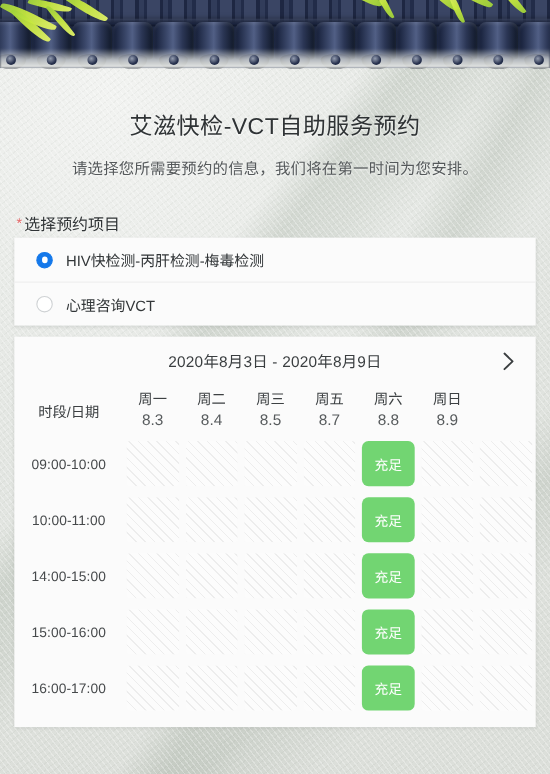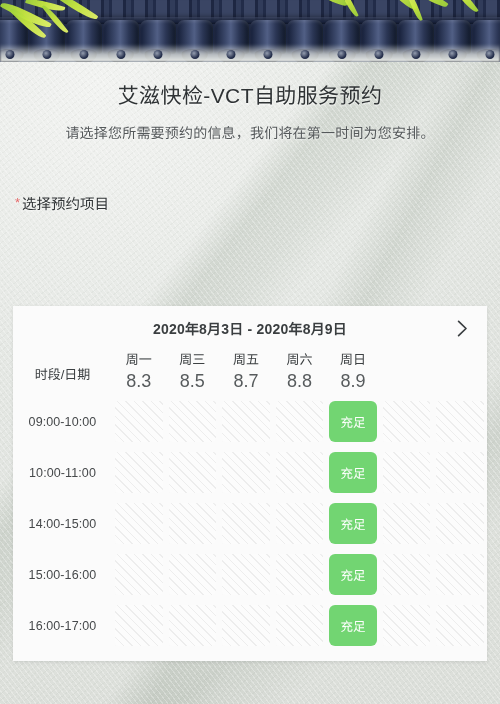--- a/index.html
+++ b/index.html
@@ -136,21 +136,21 @@
 
   
   .hero {
     position: absolute;
     top: 62px; left: 0;
     width: 500px;
     z-index: 3;
     text-align: center;
   }
   .hero-title {
-    margin-top: 20px;
+    margin-top: 40px;
     font-size: 21px;
     line-height: 1.3;
     color: #2f3335;
     letter-spacing: .4px;
     text-shadow: 0 1px 2px rgba(255,255,255,.85);
   }
   .hero-sub {
     margin-top: 13px;
     font-size: 14px;
     color: #55595b;
@@ -227,21 +227,20 @@
     top: 306px;
     padding-bottom: 10px;
   }
 
   .week-bar {
     position: relative;
     height: 44px;
     display: flex;
     align-items: center;
     justify-content: center;
-    font-weight: bold;
   }
   .week-range {
     font-size: 14px;
     color: #3a3e40;
     letter-spacing: .2px;
   }
   .week-next {
     position: absolute;
     right: 14px;
     top: 50%;
@@ -272,21 +271,21 @@
     text-align: center;
     line-height: 1.42;
   }
   .head-day .dow {
     display: block;
     font-size: 13px;
     color: #3d4143;
   }
   .head-day .dnum {
     display: block;
-    font-size: 18px;
+    font-size: 14px;
     color: #575b5d;
   }
 
   .grid-row { height: 51px; }
 
   .time-label {
     text-align: center;
     font-size: 12.5px;
     color: #46494b;
     letter-spacing: .1px;
@@ -363,39 +362,53 @@
 
   <div class="hero">
     <div class="hero-title">艾滋快检-VCT自助服务预约</div>
     <div class="hero-sub">请选择您所需要预约的信息，我们将在第一时间为您安排。</div>
   </div>
 
   <div class="field-label">
     <span class="req-star">*</span><span>选择预约项目</span>
   </div>
 
+  <div class="card card-radio">
+    <div class="radio-row">
+      <span class="radio-dot on"></span>
+      <span class="radio-text">HIV快检测-丙肝检测-梅毒检测</span>
+    </div>
+    <div class="radio-row">
+      <span class="radio-dot"></span>
+      <span class="radio-text">心理咨询VCT</span>
+    </div>
+  </div>
 
   <div class="card card-sched">
 
     <div class="week-bar">
       <div class="week-range">2020年8月3日 - 2020年8月9日</div>
       <div class="week-next">
         <svg width="11" height="17" viewBox="0 0 11 17" aria-hidden="true">
           <path d="M1.6 1.4 L9 8.5 L1.6 15.6" fill="none" stroke="#3a3e40" stroke-width="1.7" stroke-linecap="round" stroke-linejoin="round"></path>
         </svg>
       </div>
     </div>
 
     <div class="grid-head" id="grid-head">
       <div class="head-label">时段/日期</div>
     <div class="head-day">
           <span class="dow">周一</span>
           <span class="dnum">8.3</span>
         </div>
         <div class="head-day">
+          <span class="dow">周二</span>
+          <span class="dnum">8.4</span>
+        </div>
+        <div class="head-day">
           <span class="dow">周三</span>
           <span class="dnum">8.5</span>
         </div>
         <div class="head-day">
           <span class="dow">周五</span>
           <span class="dnum">8.7</span>
         </div>
         <div class="head-day">
           <span class="dow">周六</span>
           <span class="dnum">8.8</span>

